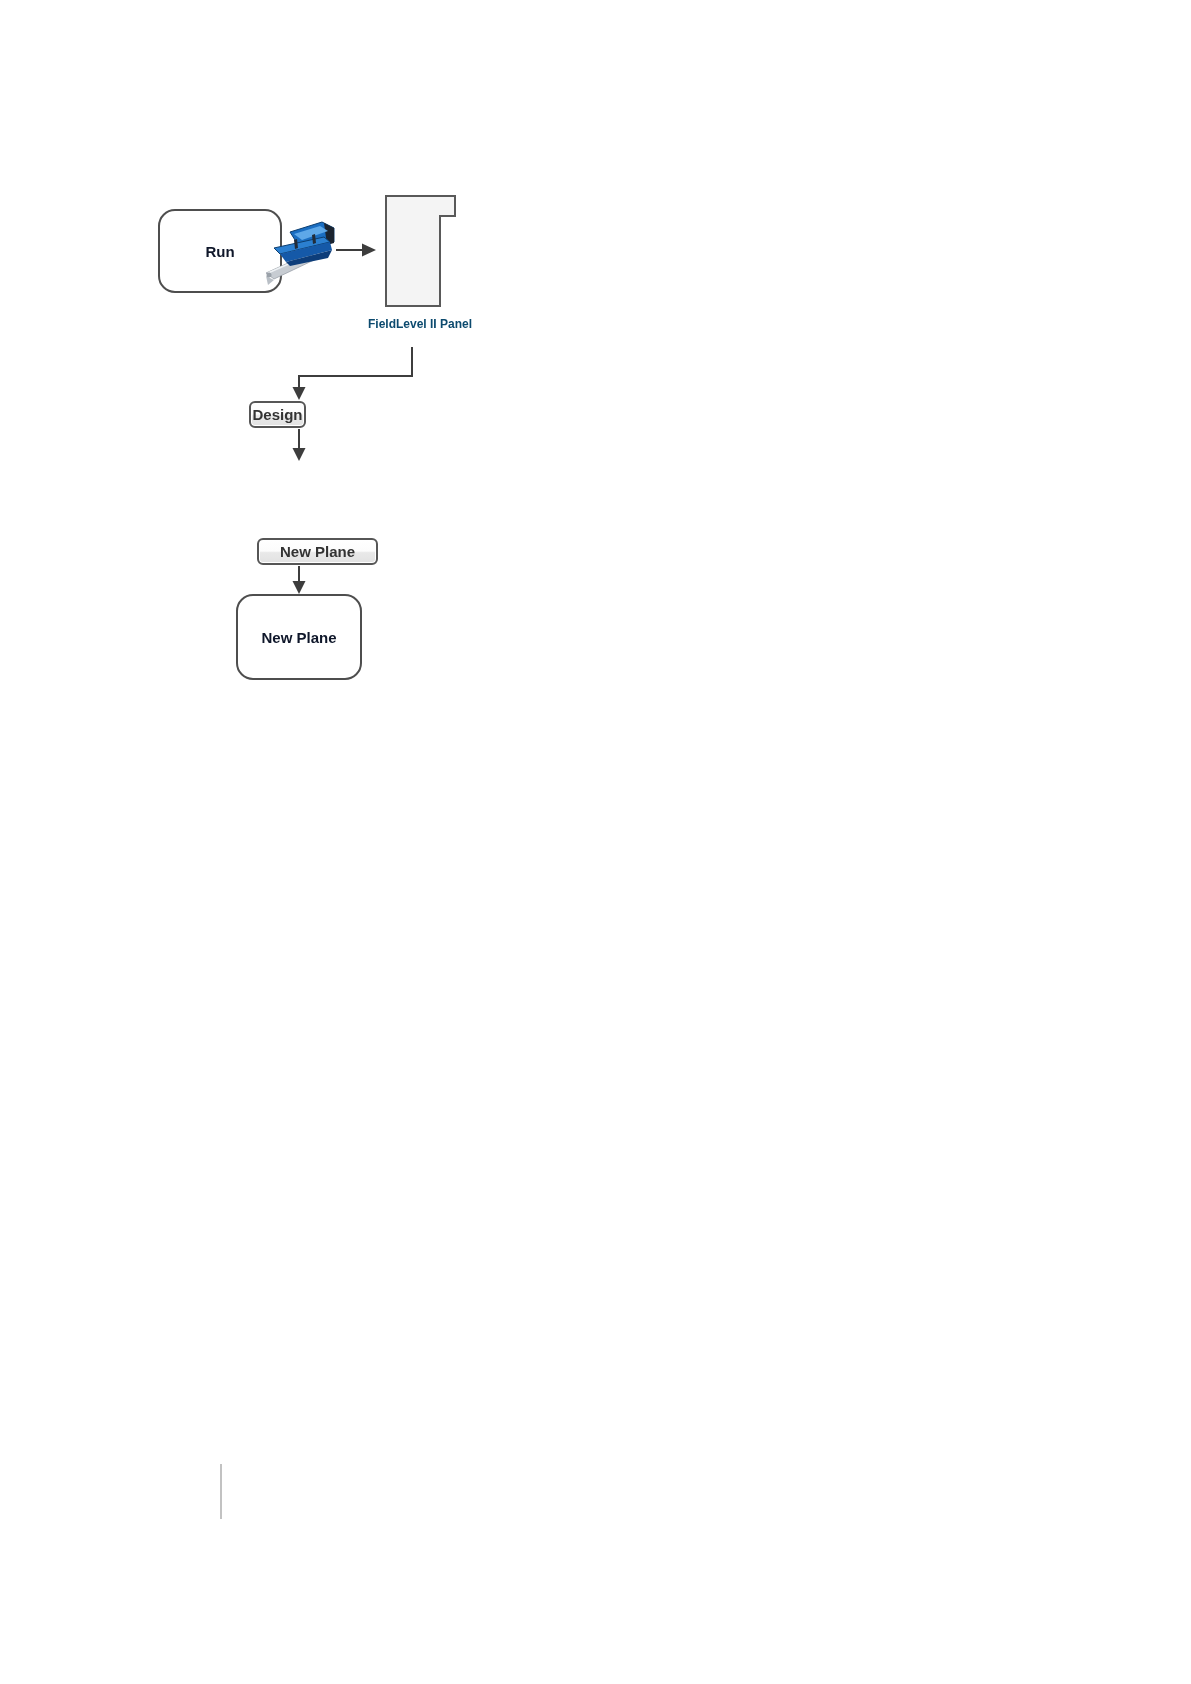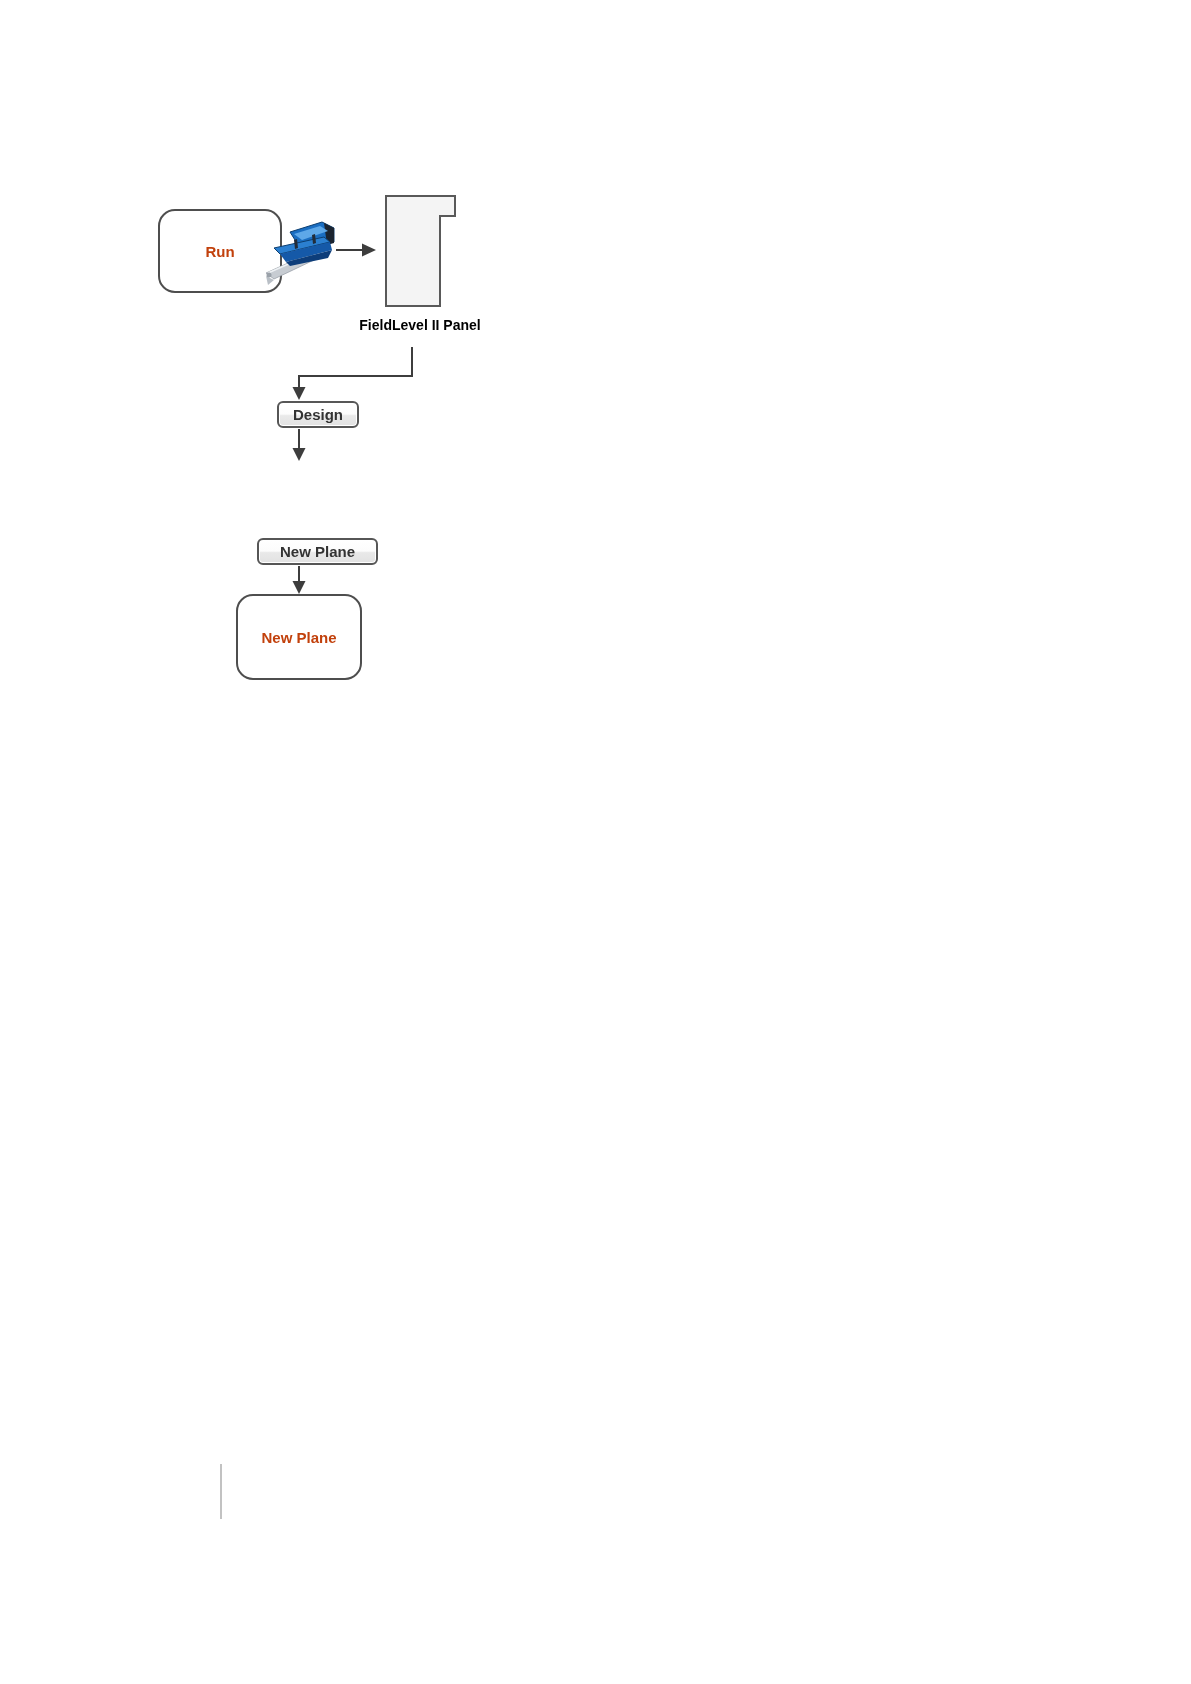--- a/index.html
+++ b/index.html
@@ -31,21 +31,21 @@
     border: 2px solid #4e4e4e;
     border-radius: 17px;
     display: flex;
     align-items: center;
     justify-content: center;
     z-index: 2;
   }
   .node .lbl {
     font-weight: bold;
     font-size: 15px;
-    color: #c2410c;
+    color: #0f172a;
   }
   .node.run        { left: 158px; top: 209px; width: 124px; height: 84px; }
   .node.plane-editor { left: 235px; top: 462px; width: 127px; height: 87px; }
   .node.new-plane  { left: 236px; top: 594px; width: 126px; height: 86px; }
 
   .btn {
     position: absolute;
     box-sizing: border-box;
     border: 2px solid #565656;
     border-radius: 6px;
@@ -54,32 +54,32 @@
     align-items: center;
     justify-content: center;
     box-shadow: inset 0 0 0 1px #ffffff;
     z-index: 4;
   }
   .btn .lbl {
     font-weight: bold;
     font-size: 15px;
     color: #333333;
   }
-  .btn.design    { left: 277px; top: 401px; width: 82px;  height: 27px; }
+  .btn.design    { left: 249px; top: 401px; width: 57px;  height: 27px; }
   .btn.new-plane-btn { left: 257px; top: 538px; width: 121px; height: 27px; }
 
   .panel-label {
     position: absolute;
     left: 320px;
     top: 317px;
     width: 200px;
     text-align: center;
     font-weight: bold;
-    font-size: 14px;
-    color: #000000;
+    font-size: 12px;
+    color: #0c4a6e;
     z-index: 2;
   }
 
   .margin-line {
     position: absolute;
     left: 220px;
     top: 1464px;
     width: 2px;
     height: 55px;
     background: #c2c2c2;

